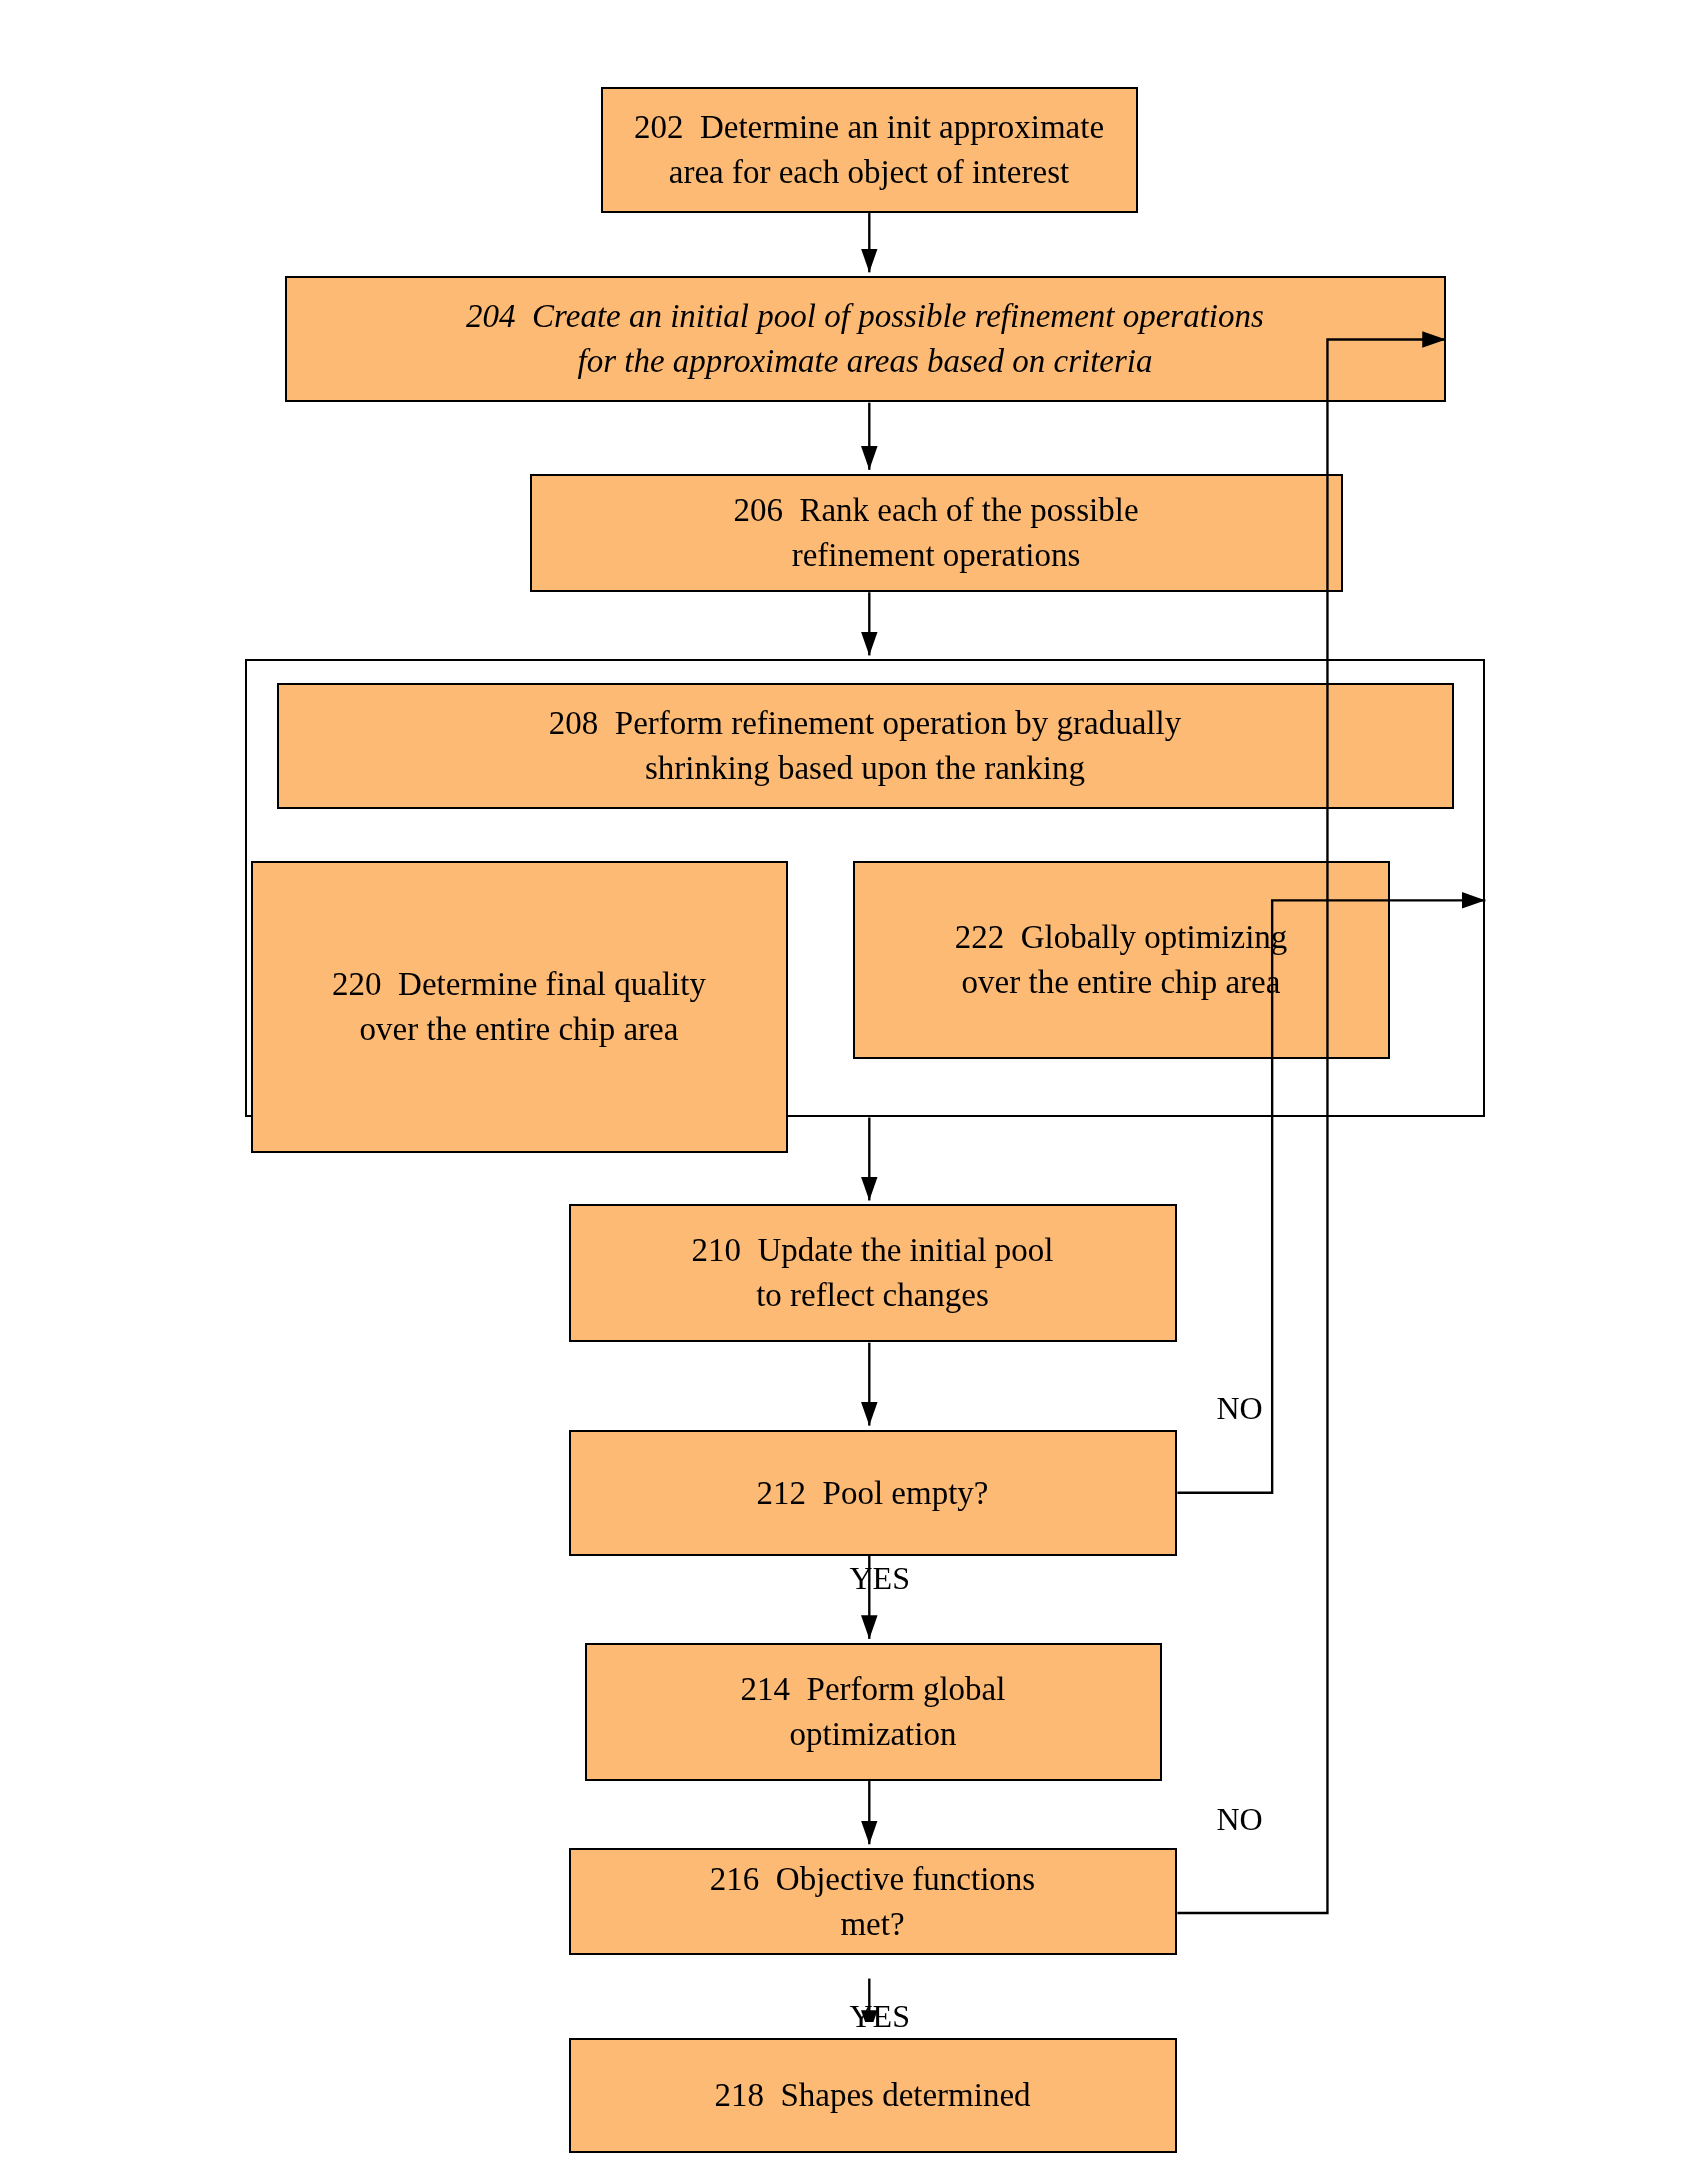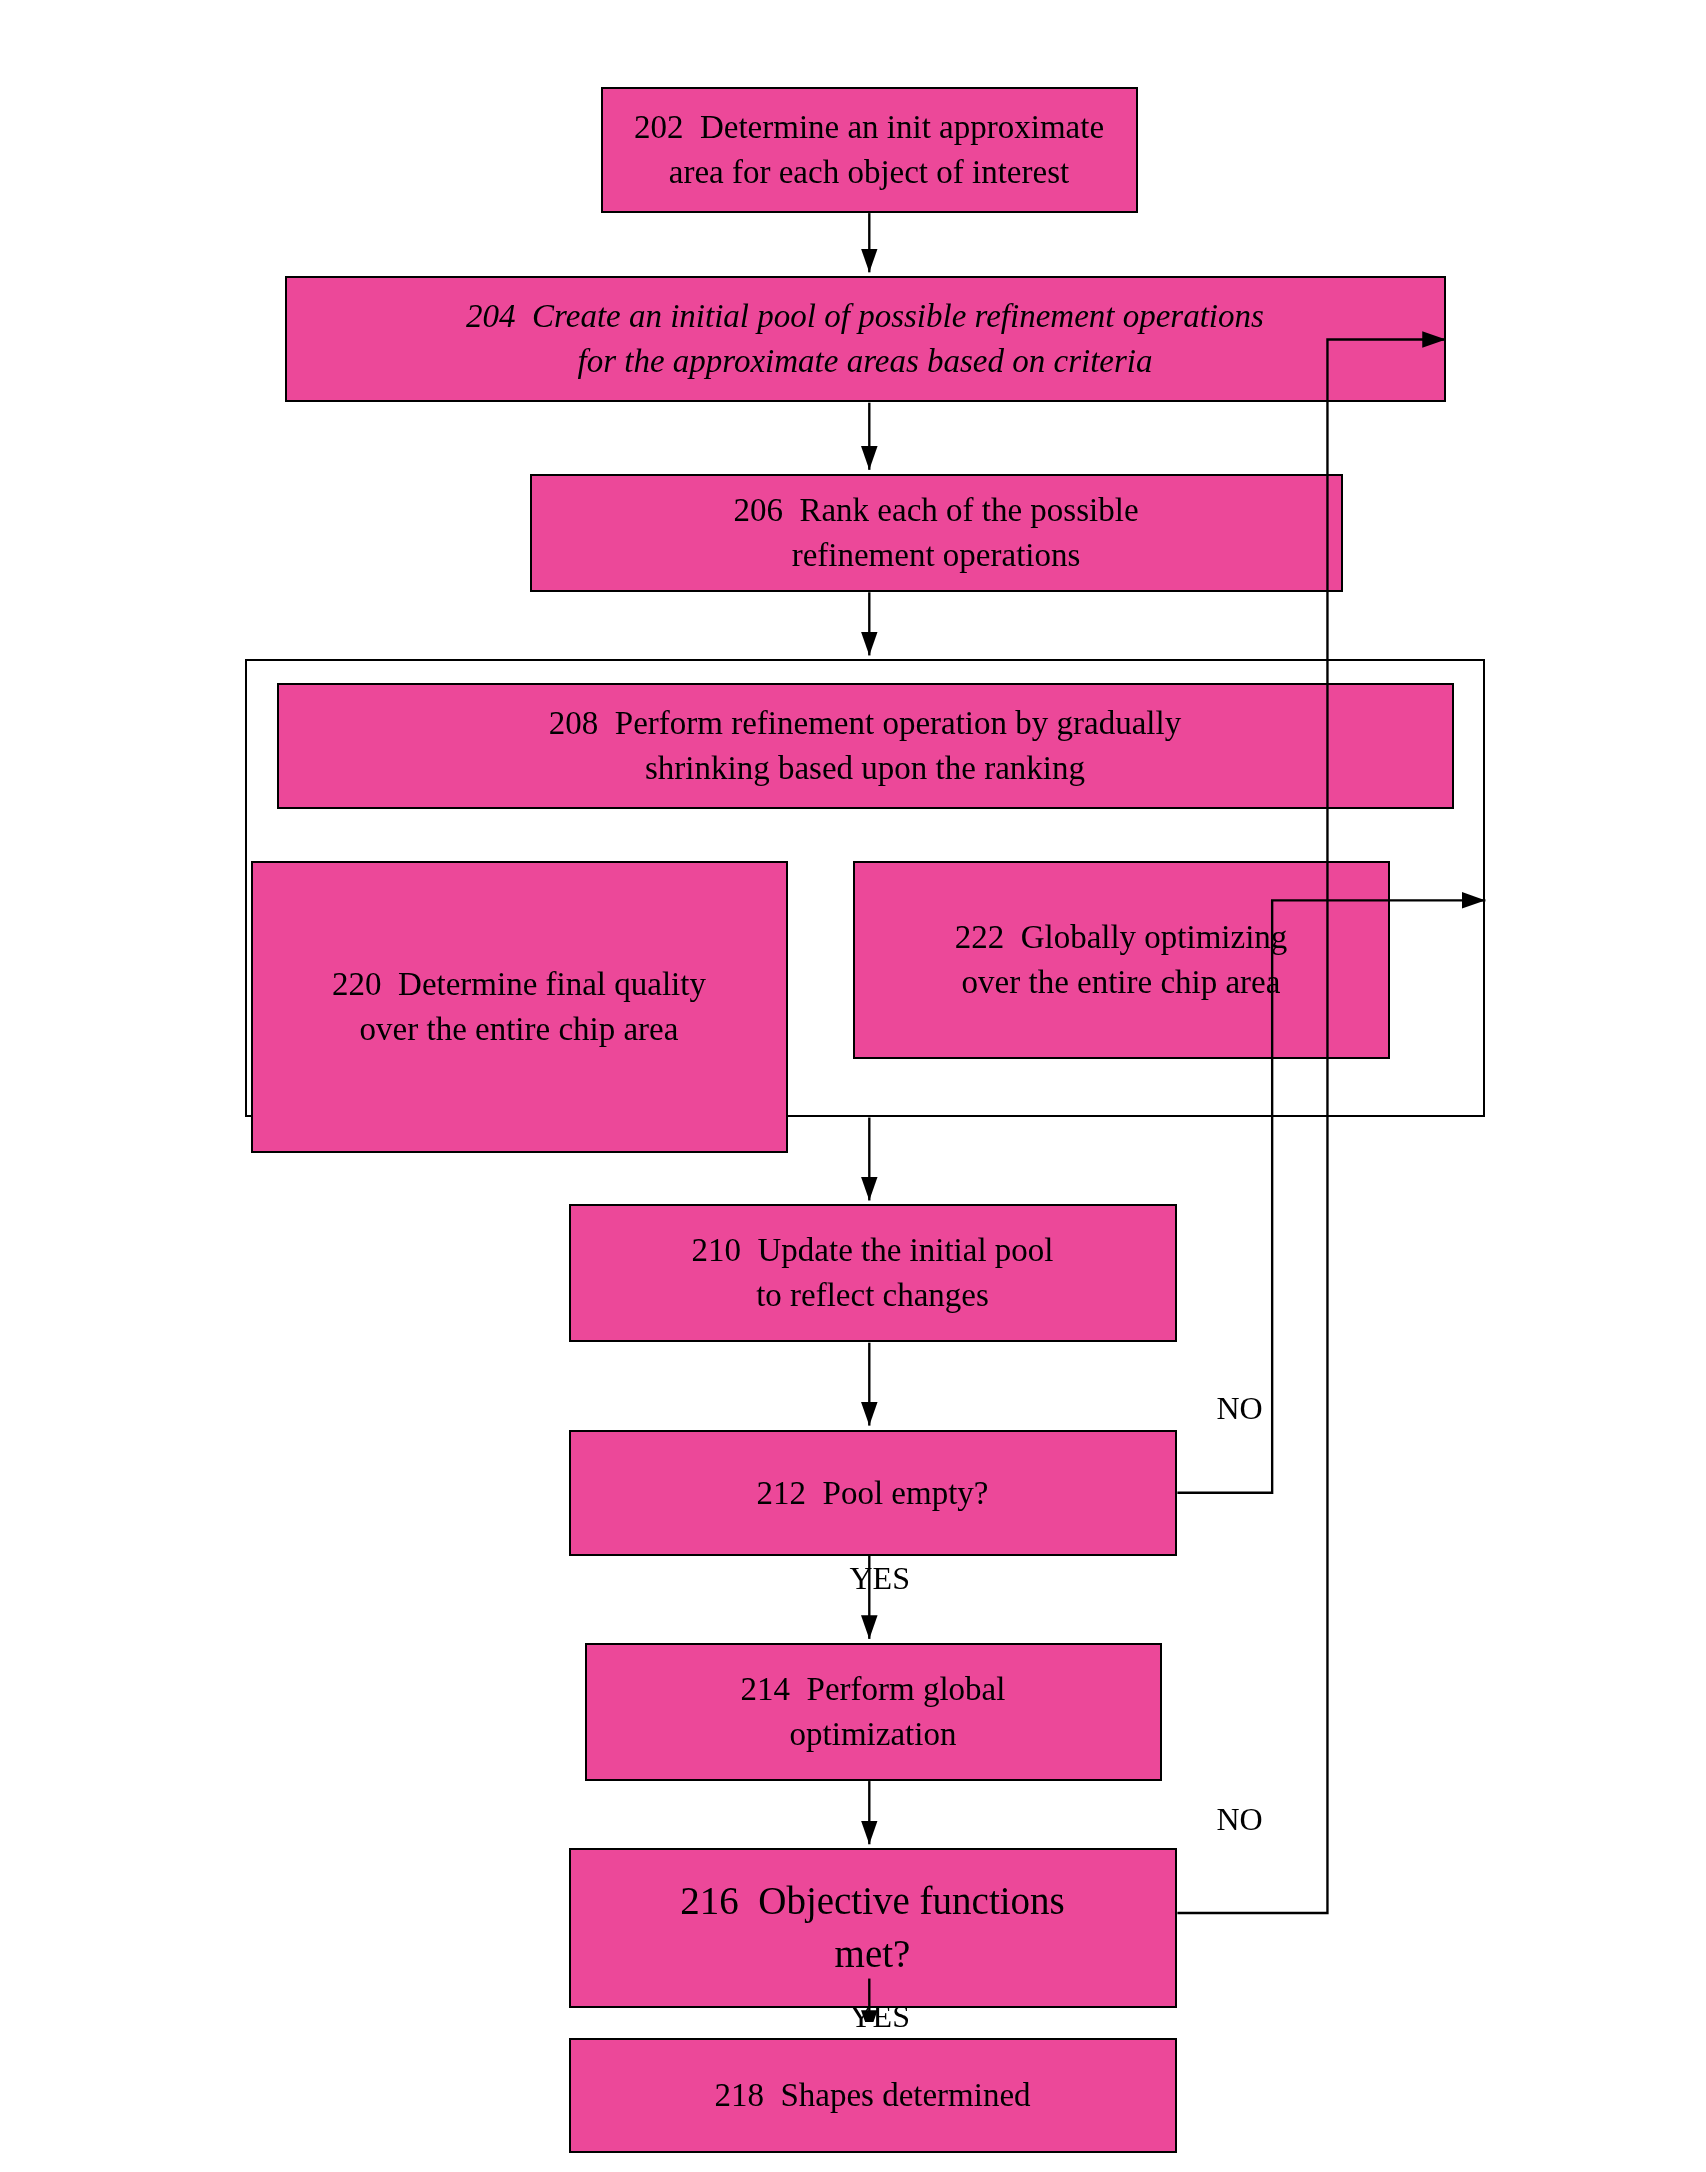--- a/index.html
+++ b/index.html
@@ -22,21 +22,21 @@
       padding: 63px 0 79px 0;
     }
     .diagram-container {
       position: relative;
       width: 1343px;
       height: 1959px;
     }
     .box {
       position: absolute;
       border: 2.4px solid #000;
-      background: #ec4899;
+      background: #fdba74;
       display: flex;
       align-items: center;
       justify-content: center;
       text-align: center;
       font-size: 35px;
       line-height: 1.35;
       padding: 16px 24px;
     }
     .fig-caption {
       font-size: 47px;
@@ -97,21 +97,21 @@
     </div>
 
     <div class="box" style="left:387px; top:1367px; width:608px; height:126px; font-size:33px;">
       212&nbsp; Pool empty?
     </div>
 
     <div class="box" style="left:403px; top:1580px; width:577px; height:138px; font-size:33px;">
       214&nbsp; Perform global<br>optimization
     </div>
 
-    <div class="box" style="left:387px; top:1785px; width:608px; height:160px; font-size:39px;">
+    <div class="box" style="left:387px; top:1785px; width:608px; height:107px; font-size:33px;">
       216&nbsp; Objective functions<br>met?
     </div>
 
     <div class="box" style="left:387px; top:1975px; width:608px; height:115px; font-size:33px;">
       218&nbsp; Shapes determined
     </div>
 
     <div class="label" style="left:668px; top:1497px;">YES</div>
     <div class="label" style="left:1035px; top:1327px;">NO</div>
     <div class="label" style="left:668px; top:1935px;">YES</div>

